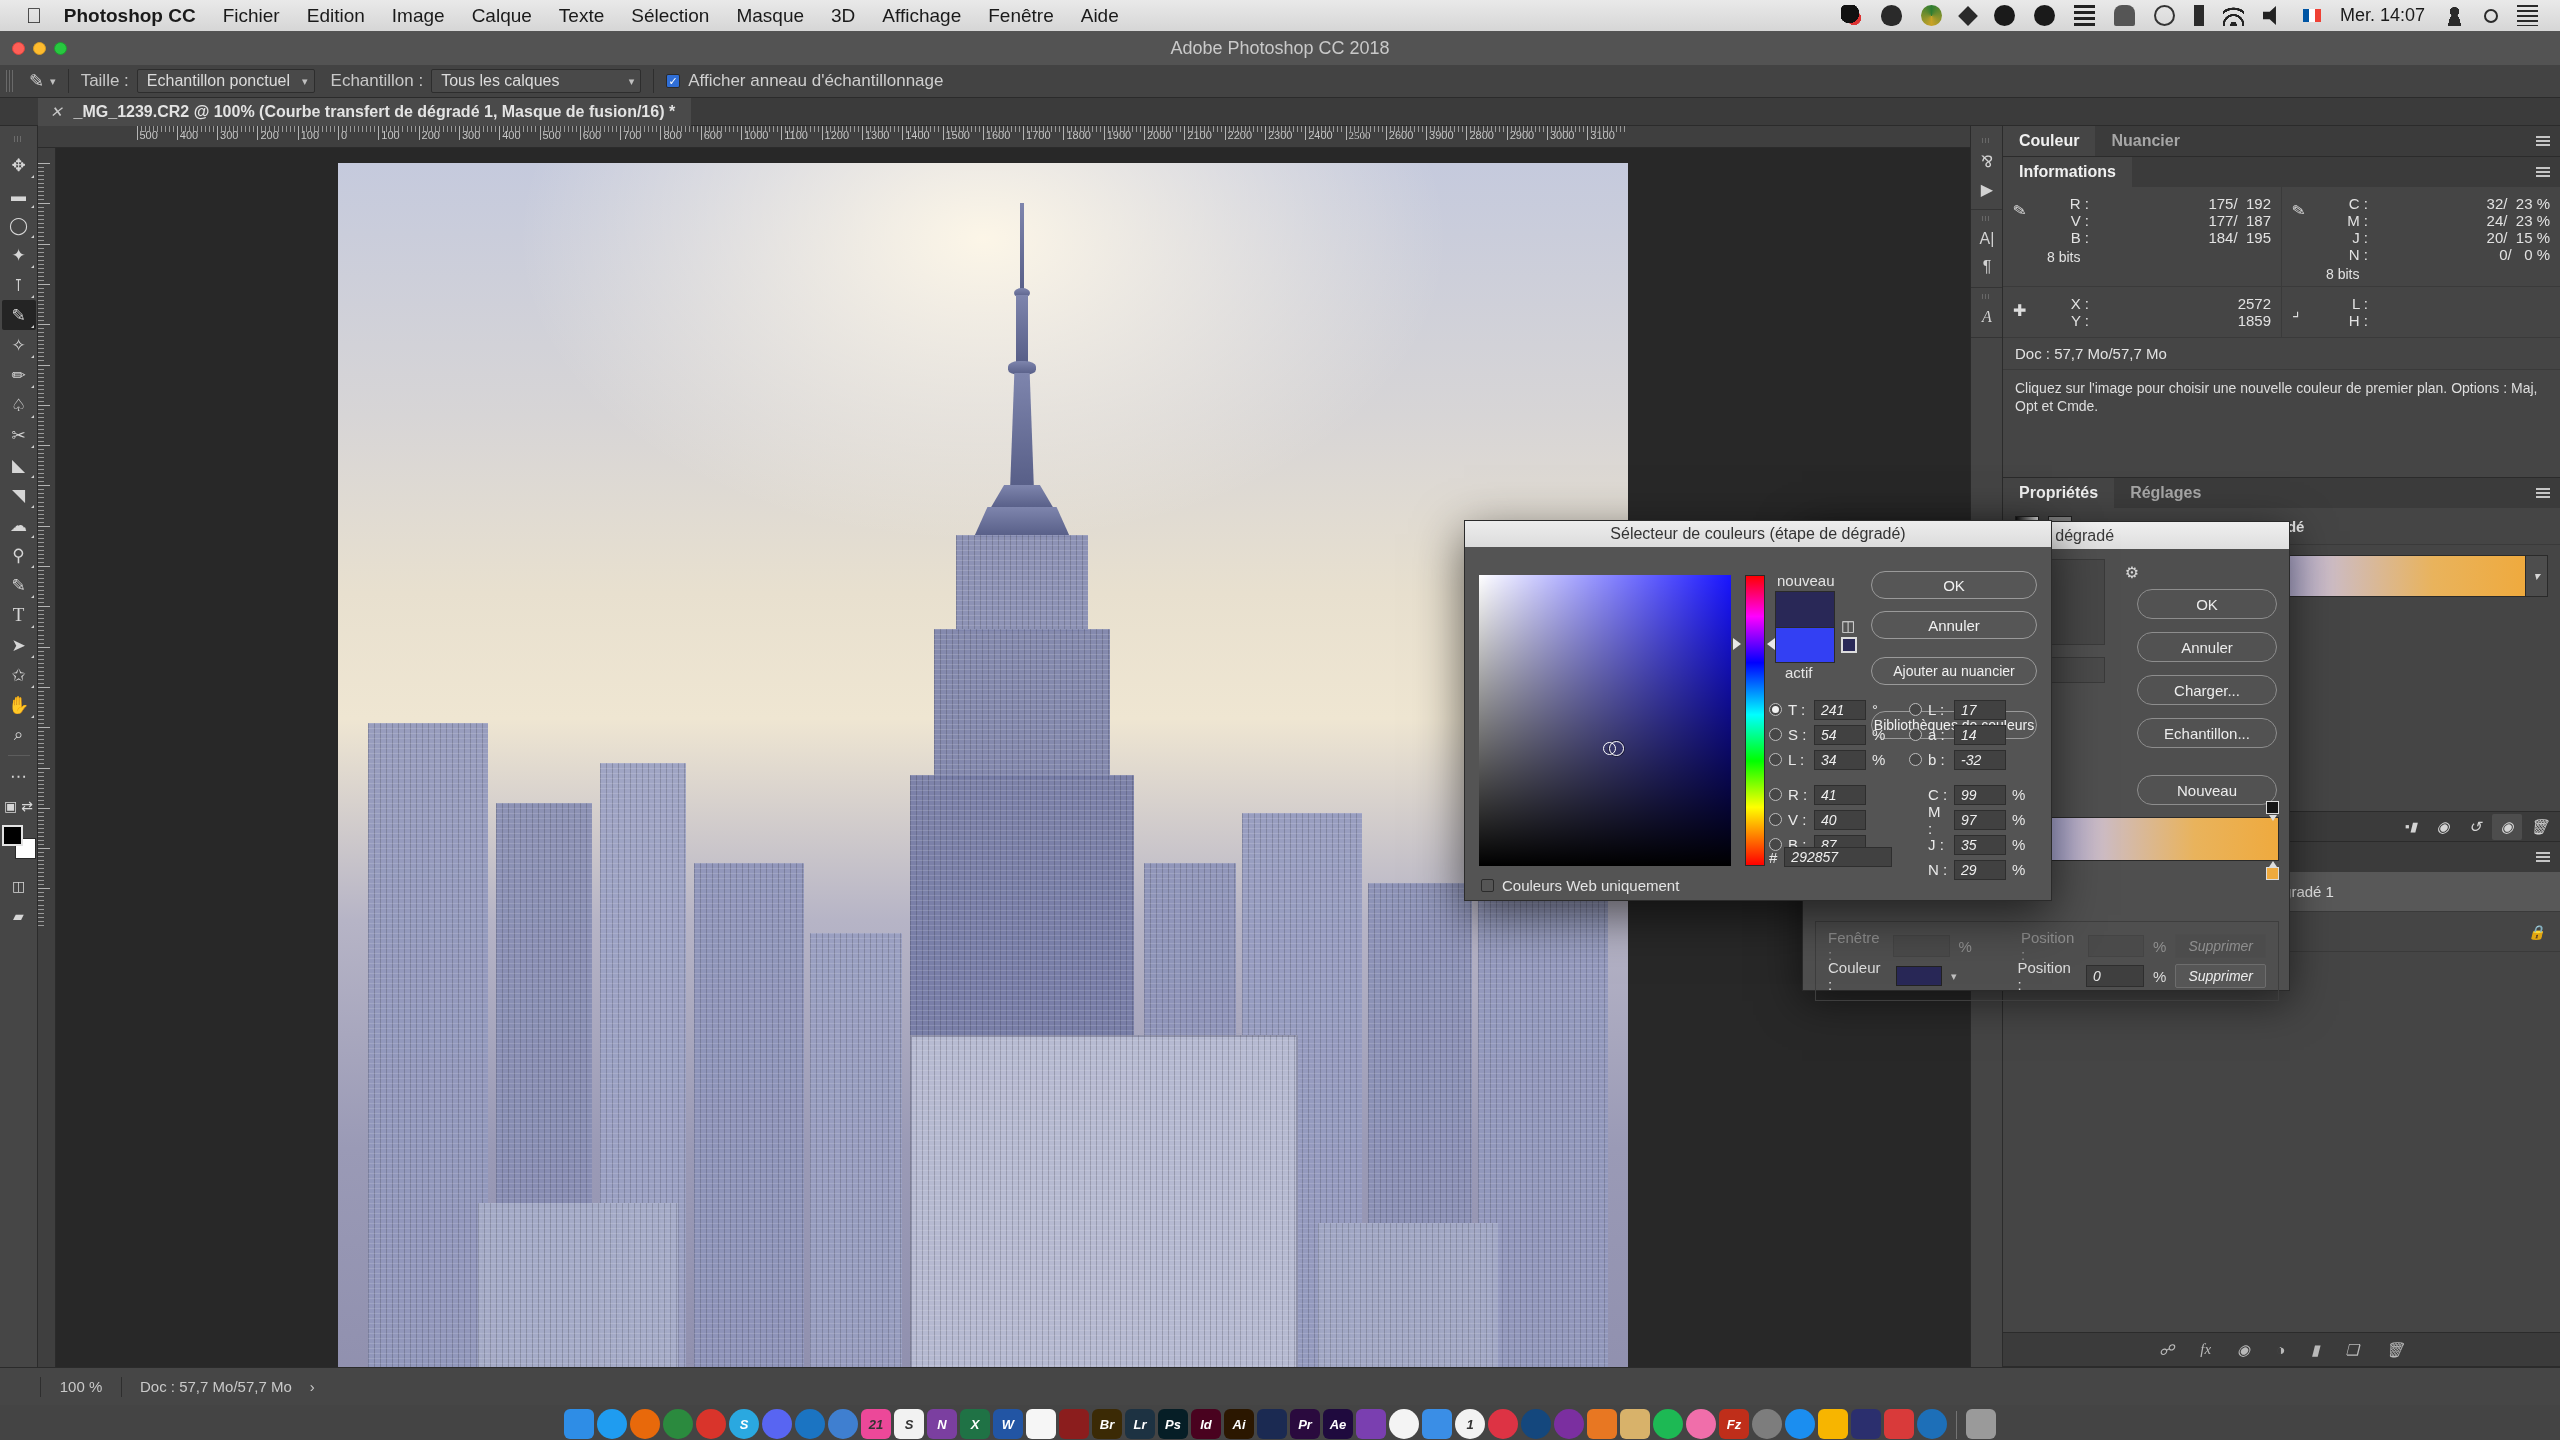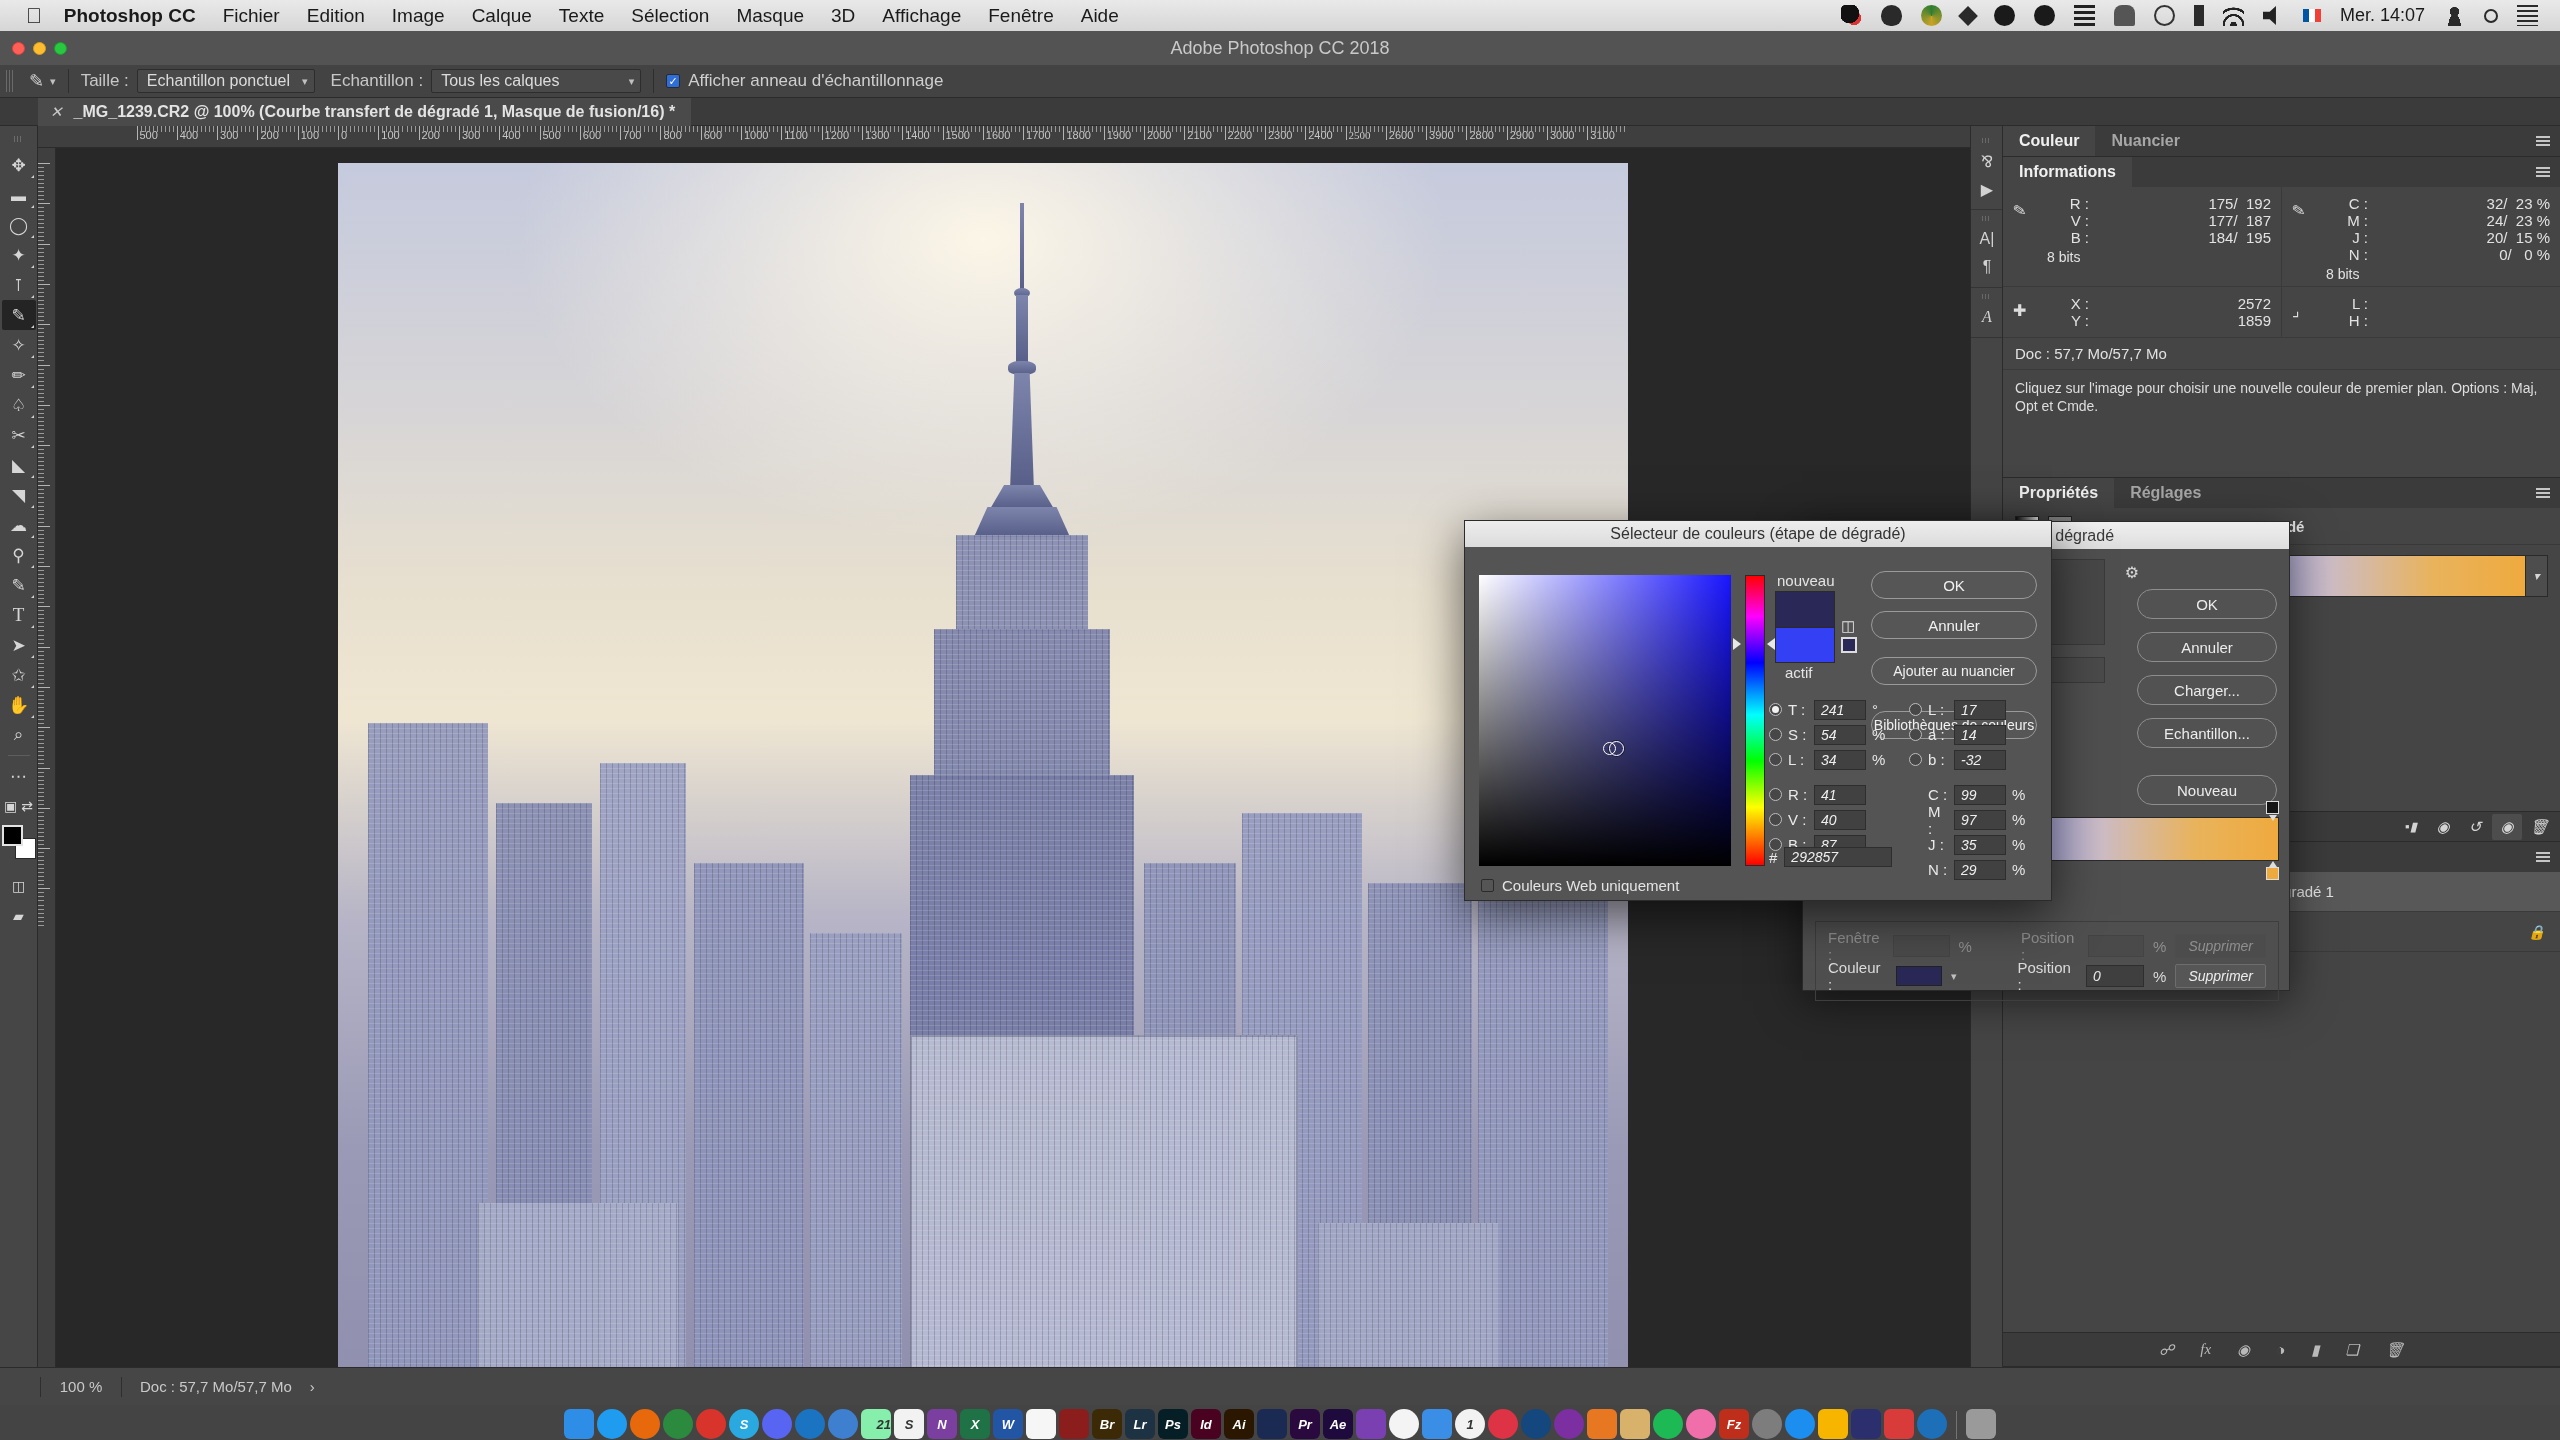--- a/index.html
+++ b/index.html
@@ -1366,21 +1366,21 @@
     <i class="dapp circ" style="background: rgb(31, 156, 240);"></i>
     <i class="dapp circ" style="background: rgb(232, 105, 11);"></i>
     <i class="dapp circ" style="background: rgb(43, 138, 62);"></i>
     <i class="dapp circ" style="background: rgb(217, 52, 43);"></i>
     <i class="dapp circ" style="background: rgb(42, 168, 224);">
       <span style="color: rgb(255, 255, 255);">S</span>
     </i>
     <i class="dapp circ" style="background: rgb(88, 101, 242);"></i>
     <i class="dapp circ" style="background: rgb(27, 116, 194);"></i>
     <i class="dapp circ" style="background: rgb(63, 127, 208);"></i>
-    <i class="dapp" style="background: #86efac; justify-content: flex-end;">
+    <i class="dapp" style="background: #ec4899;">
       <span style="color: rgb(51, 51, 51);">21</span>
     </i>
     <i class="dapp" style="background: rgb(242, 242, 242);">
       <span style="color: rgb(51, 51, 51);">S</span>
     </i>
     <i class="dapp" style="background: rgb(123, 63, 160);">
       <span style="color: rgb(255, 255, 255);">N</span>
     </i>
     <i class="dapp" style="background: rgb(31, 114, 69);">
       <span style="color: rgb(255, 255, 255);">X</span>

